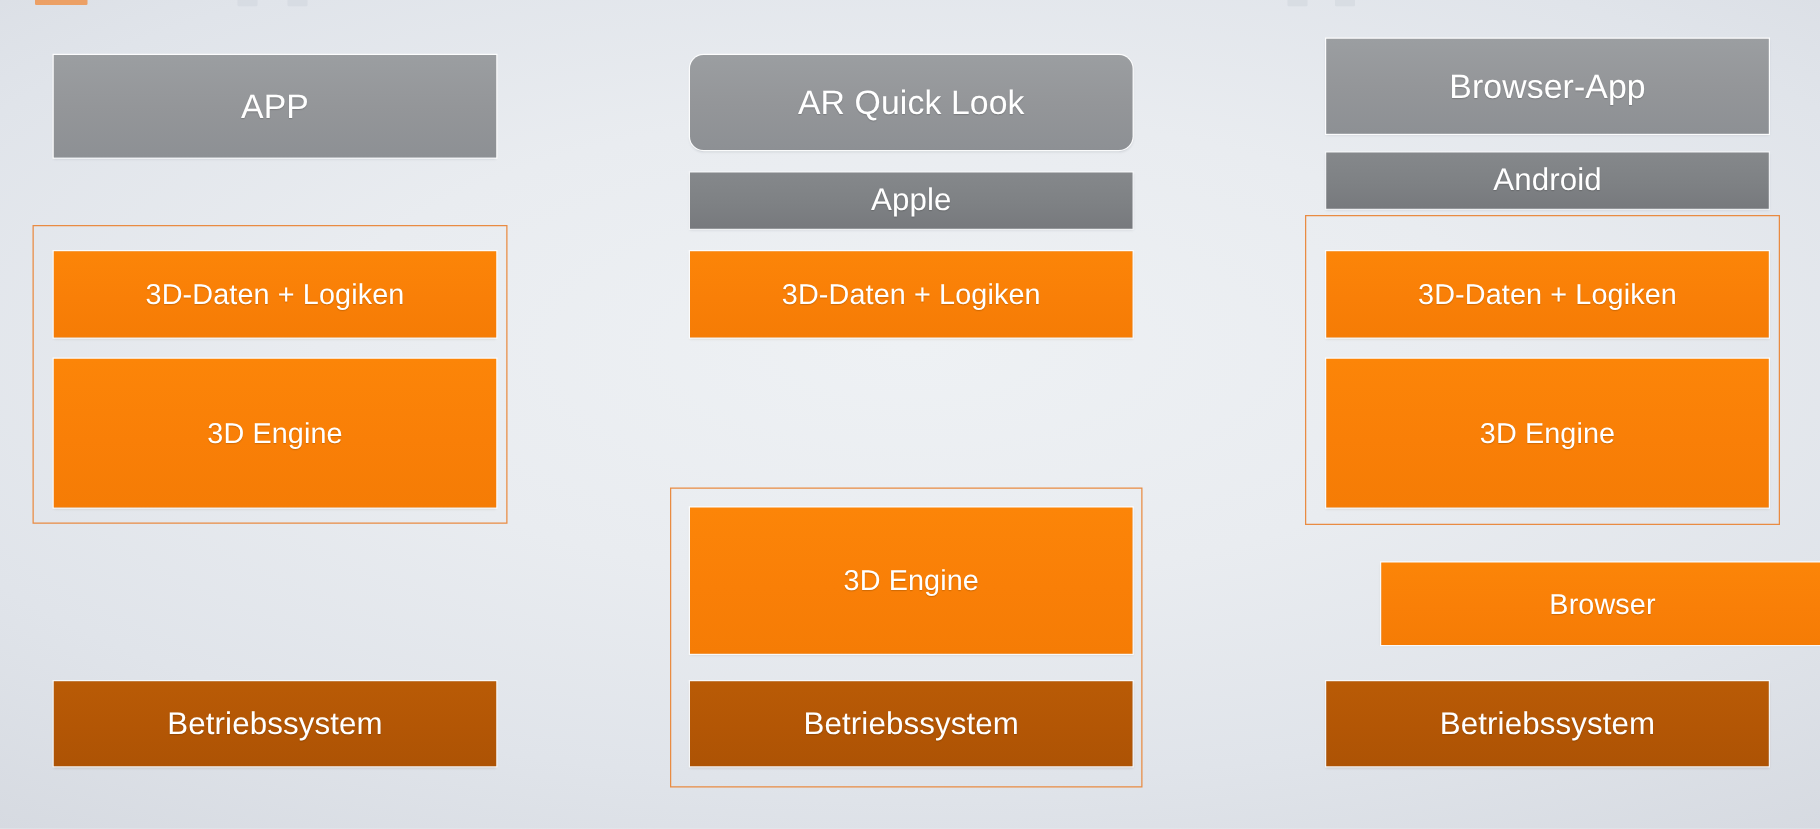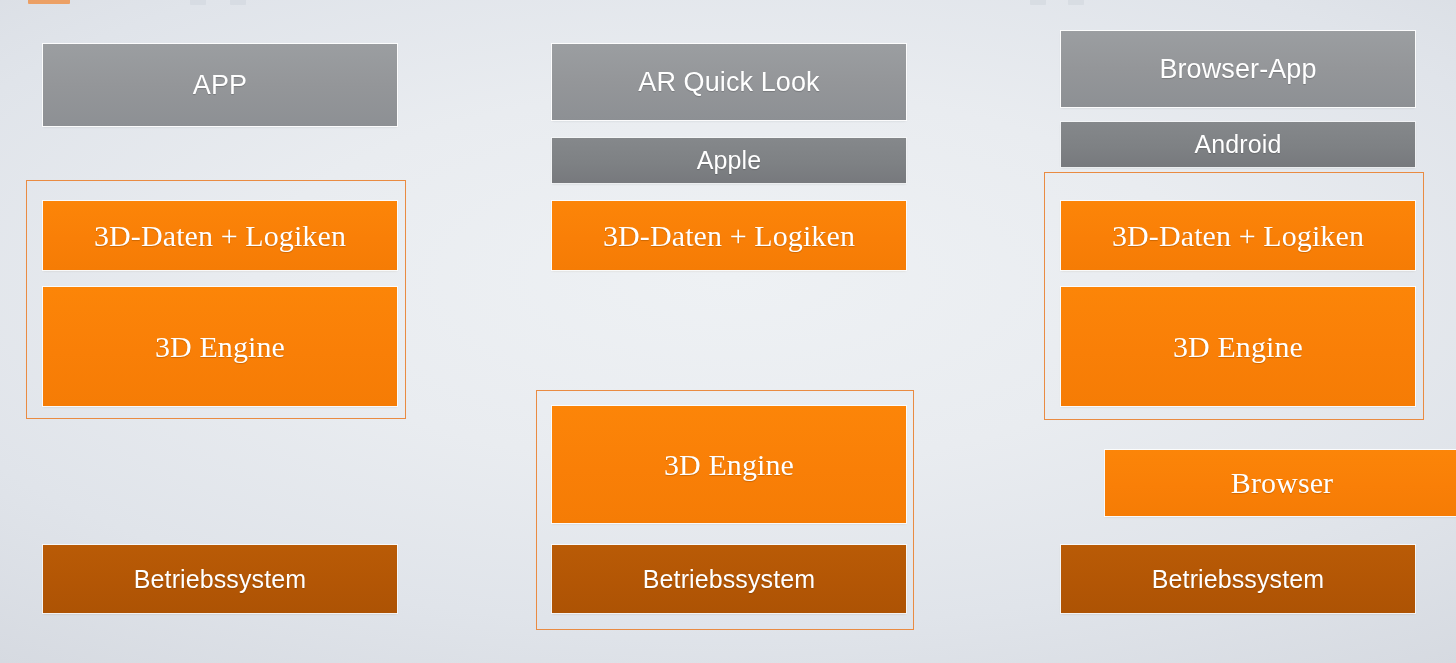--- a/index.html
+++ b/index.html
@@ -92,22 +92,21 @@
   .grey-dark {
     background: linear-gradient(180deg, #85888b 0%, #7e8184 55%, #77797d 100%);
     box-shadow: 0 0 0 1px rgba(255,255,255,.55), 0 1px 2px rgba(90,100,110,.22);
     font-size: 25px;
   }
 
   
   .orange {
     background: linear-gradient(180deg, #fc8508 0%, #f97f07 55%, #f57c05 100%);
     box-shadow: 0 0 0 1px rgba(255,255,255,.85), 0 1px 2px rgba(120,90,50,.20);
-    font-size: 30px;
-    font-family: Liberation Serif, serif;
+    font-size: 23px;
   }
   
   .brown {
     background: linear-gradient(180deg, #b95b06 0%, #b35605 55%, #ad5304 100%);
     box-shadow: 0 0 0 1px rgba(255,255,255,.75), 0 1px 2px rgba(110,70,30,.22);
     font-size: 25px;
   }
 
   
   .frame {
@@ -119,21 +118,21 @@
   }
 
   
   #left-app            { top: 44px;  height: 82px;  }
   #left-frame          { left: -8px; top: 180px; width: 380px; height: 239px; }
   #left-data           { top: 201px; height: 69px;  }
   #left-engine         { top: 287px; height: 119px; }
   #left-os             { top: 545px; height: 68px;  }
 
   
-  #mid-app             { top: 44px;  height: 76px;  }
+  #mid-app             { top: 44px;  height: 76px; border-radius: 11px;  }
   #mid-vendor          { top: 122px; height: 45px; margin-top: 16px;  }
   #mid-data            { top: 201px; height: 69px;  }
   #mid-frame           { left: -7px; top: 390px; width: 378px; height: 240px; }
   #mid-engine          { top: 406px; height: 117px; }
   #mid-os              { top: 545px; height: 68px;  }
 
   
   #right-app           { top: 31px;  height: 76px;  }
   #right-vendor        { top: 122px; height: 45px;  }
   #right-frame         { left: -8px; top: 172px; width: 380px; height: 248px; }

